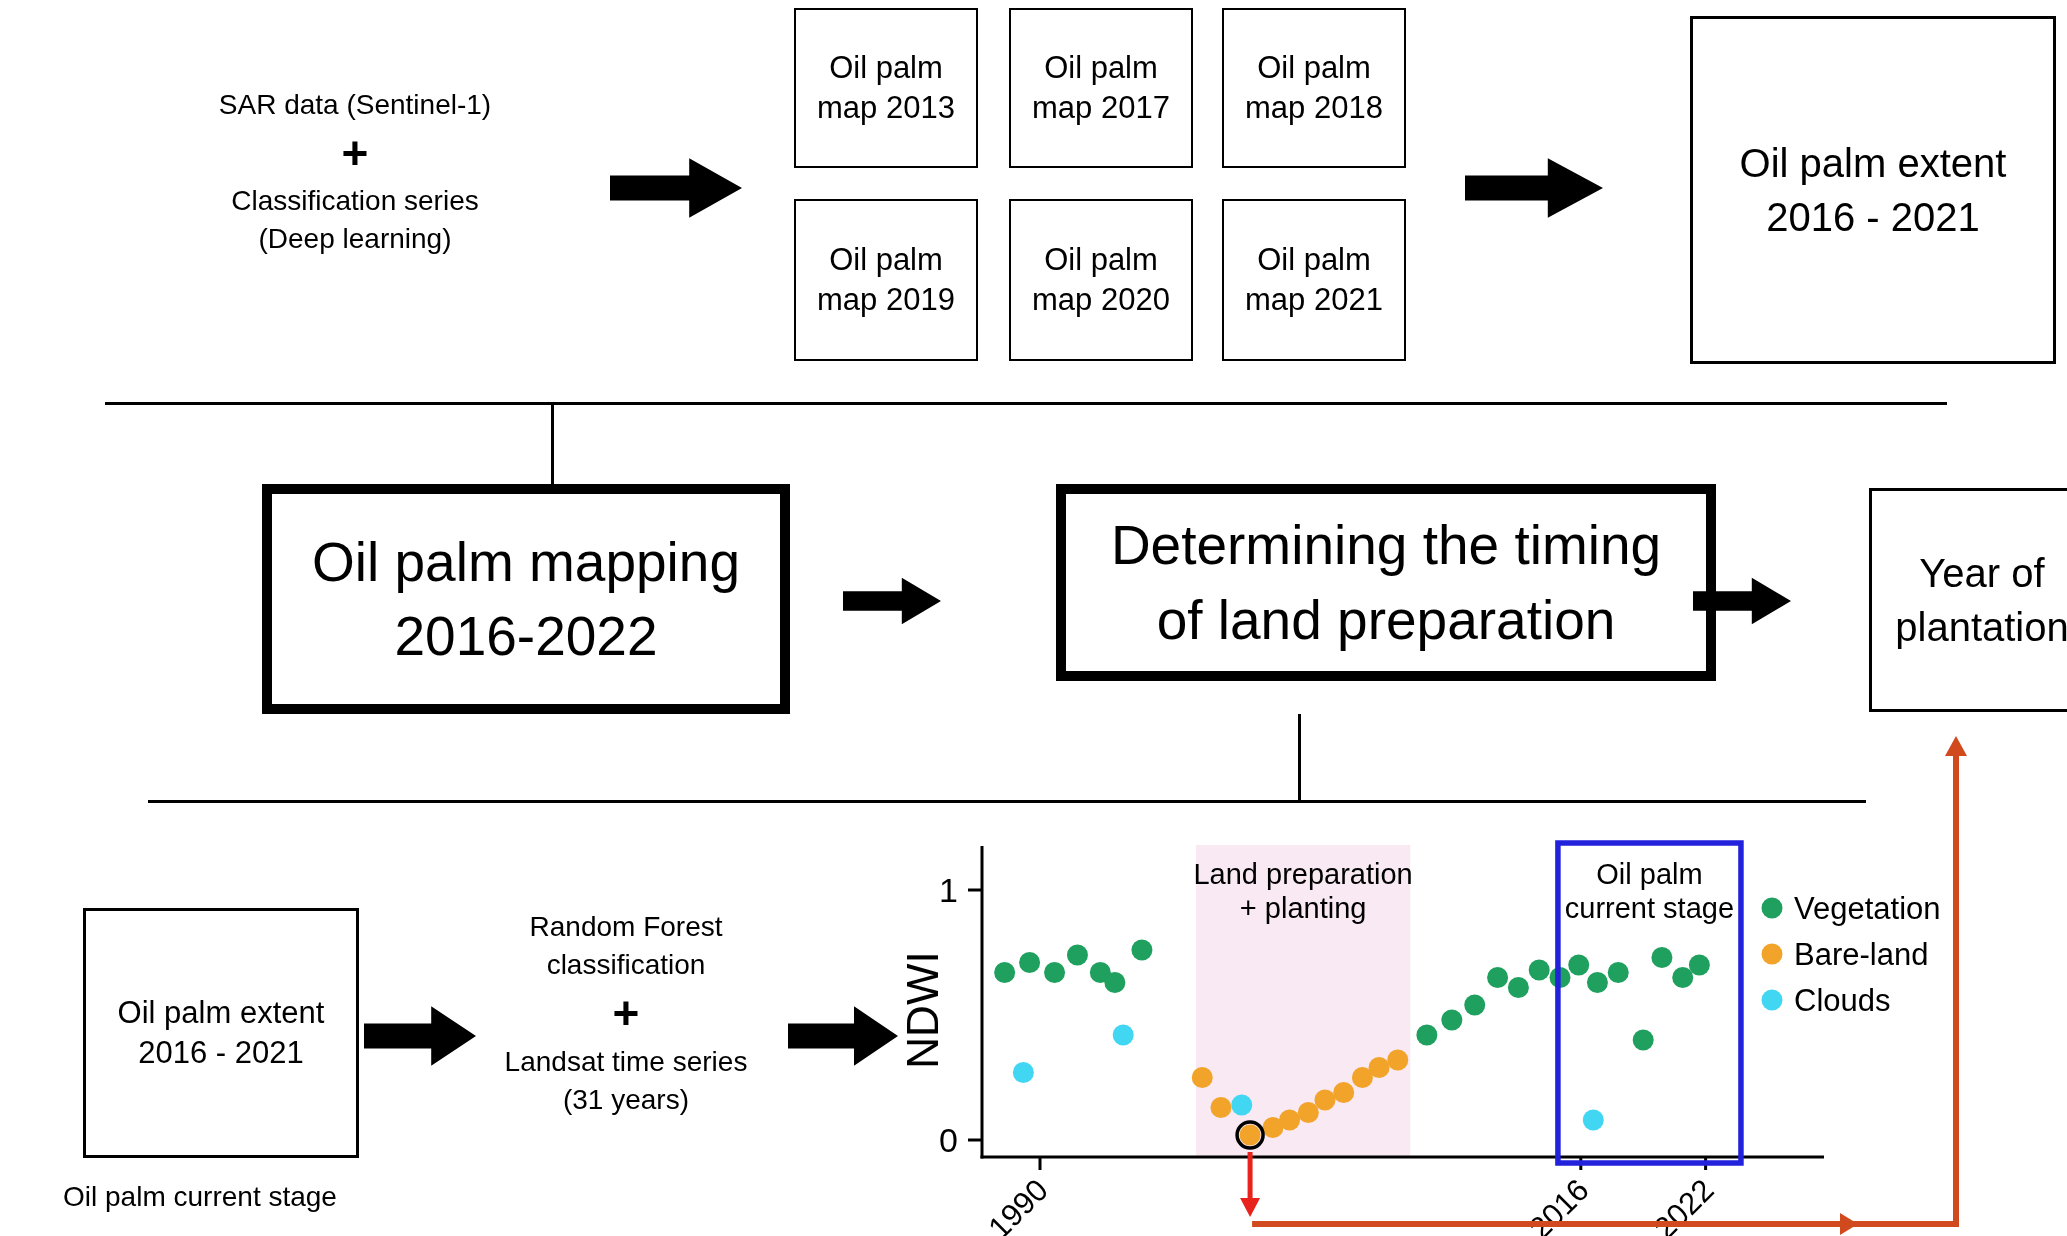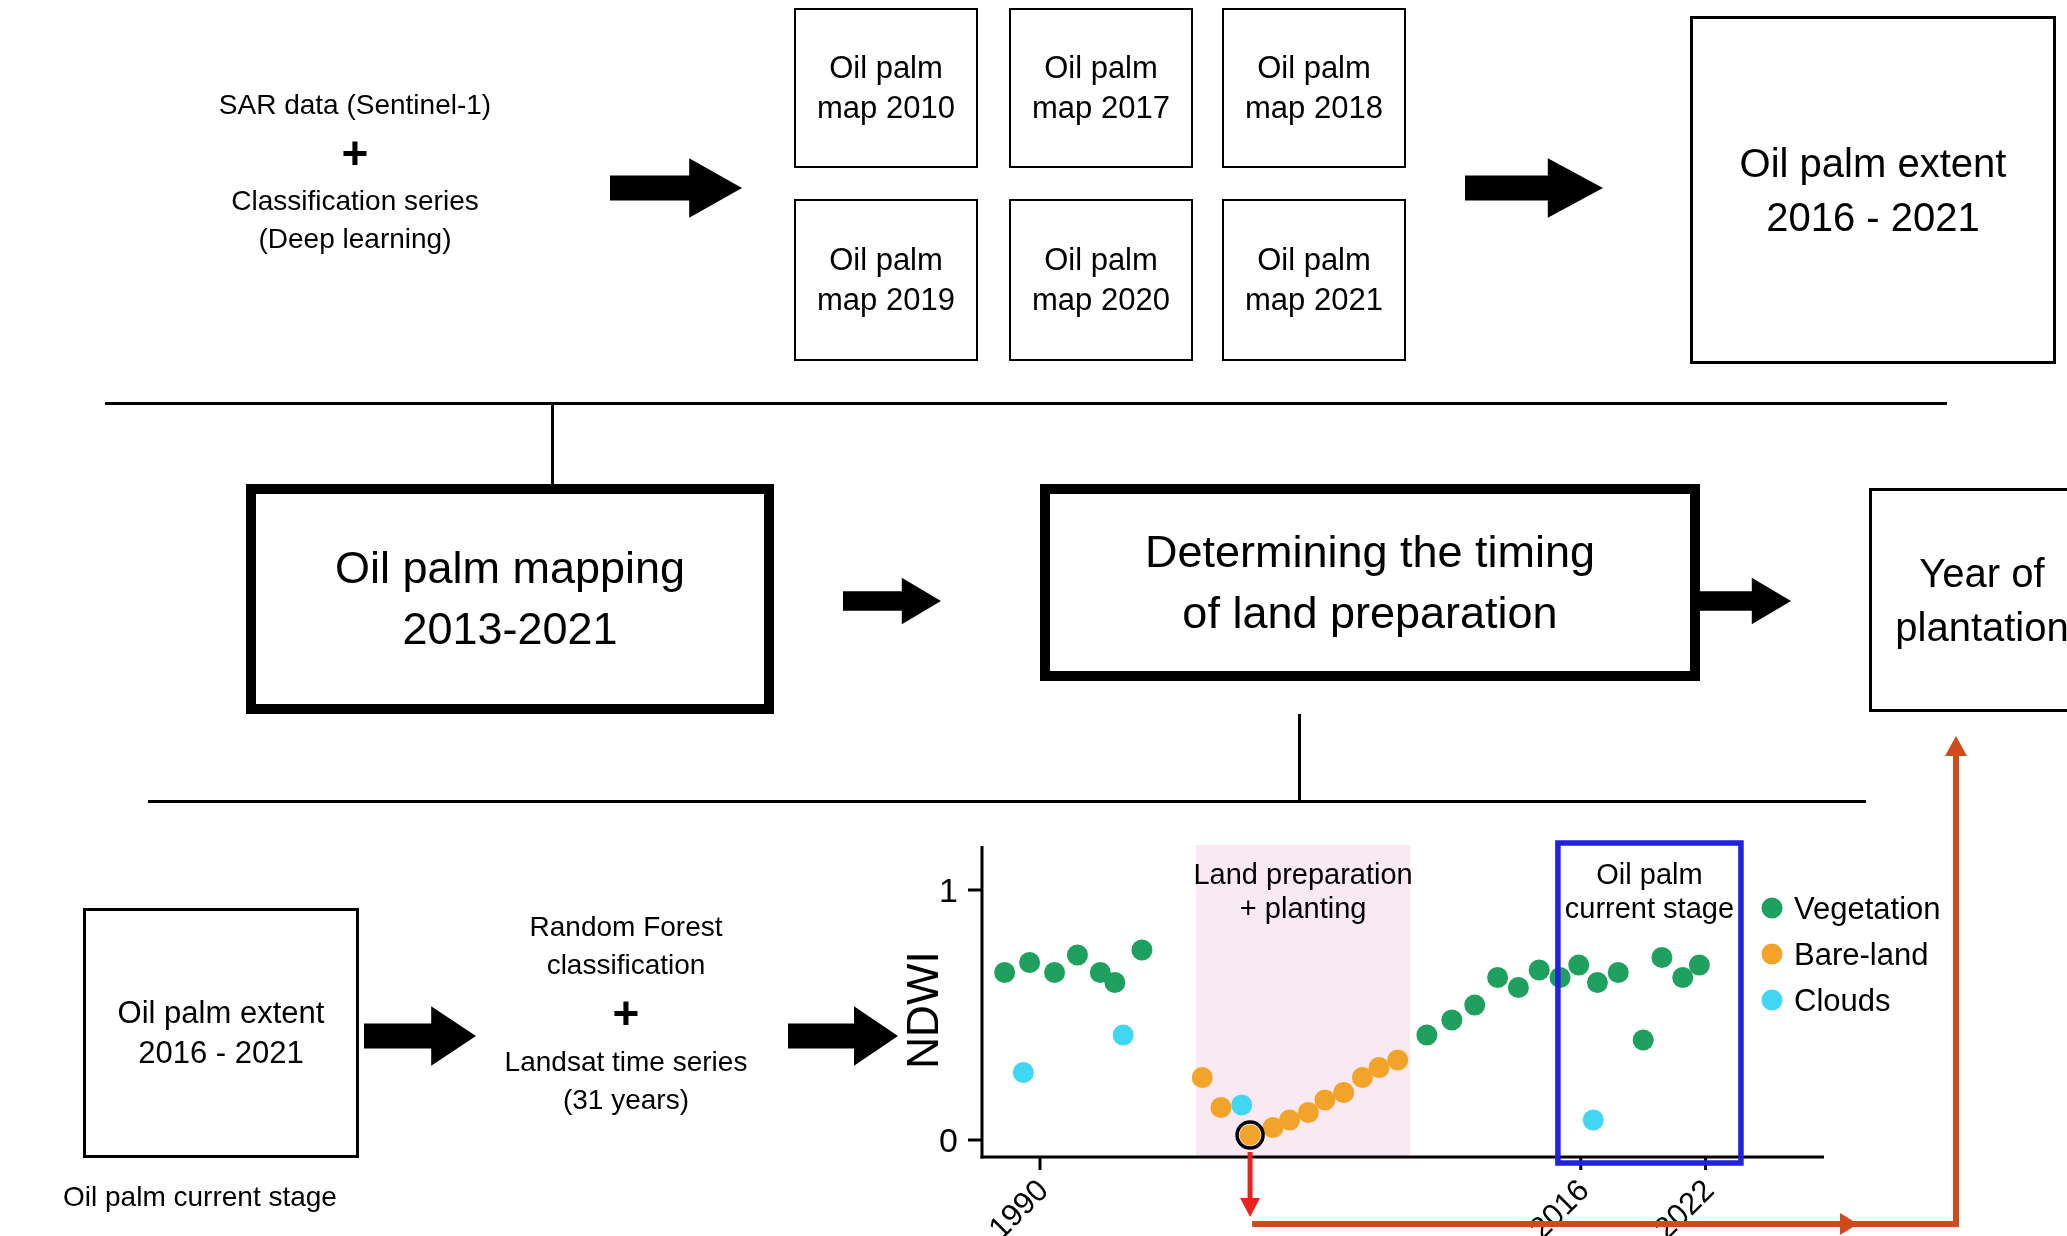--- a/index.html
+++ b/index.html
@@ -4,21 +4,21 @@
 <style>
   html,body{margin:0;padding:0;background:#fff;}
   body{width:2067px;height:1236px;font-family:"Liberation Sans","DejaVu Sans",sans-serif;color:#000;}
   .canvas{position:relative;width:2067px;height:1236px;background:#fff;overflow:hidden;}
   .box{position:absolute;border:2.5px solid #000;background:#fff;display:flex;flex-direction:column;align-items:center;justify-content:center;text-align:center;box-sizing:border-box;}
   .b3{border-width:3px;margin-left:32px;}
   .thick{border-width:10px;}
   .t31{font-size:31px;line-height:1.3;}
   .t34{font-size:28px;line-height:1.35;}
   .t40{font-size:40px;line-height:1.35;}
-  .t45{font-size:45px;line-height:1.35;}
+  .t45{font-size:55px;line-height:1.35;margin-left:16px;}
   .textcol{position:absolute;display:flex;flex-direction:column;align-items:center;text-align:center;}
   .plus{font-size:46px;font-weight:bold;line-height:1.1;margin:4px 0;}
   .gapTop{margin-top:1px;}
   .line{position:absolute;background:#000;}
   .block-arrow{position:absolute;}
   .block-arrow polygon{fill:#000;}
   #figure-svg{position:absolute;left:0;top:0;}
   #figure-svg text{font-family:"Liberation Sans","DejaVu Sans",sans-serif;fill:#000;}
   #figure-svg .ax{stroke:#000;stroke-width:3;}
 </style>
@@ -33,21 +33,21 @@
     <div class="t34">Classification series</div>
     <div class="t34">(Deep learning)</div>
   </div>
 
   <svg class="block-arrow" style="left:610px;top:156px" width="132" height="64" viewBox="0 0 100 56" preserveAspectRatio="none">
       <polygon points="0,17 60,17 60,2 100,28 60,54 60,39 0,39"></polygon>
     </svg>
 
   <div class="box t31" style="left:794px;top:8px;width:184px;height:160px">
     <div>Oil palm</div>
-    <div>map 2010</div>
+    <div>map 2013</div>
   </div>
   <div class="box t31" style="left:1009px;top:8px;width:184px;height:160px">
     <div>Oil palm</div>
     <div>map 2017</div>
   </div>
   <div class="box t31" style="left:1222px;top:8px;width:184px;height:160px">
     <div>Oil palm</div>
     <div>map 2018</div>
   </div>
   <div class="box t31" style="left:794px;top:199px;width:184px;height:162px">
@@ -70,21 +70,21 @@
   <div class="box b3 t40" style="left:1658px;top:16px;width:366px;height:348px">
     <div>Oil palm extent</div>
     <div>2016 - 2021</div>
   </div>
 
   <div class="line" style="left:105px;top:402px;width:1842px;height:3px"></div>
   <div class="line" style="left:551px;top:405px;width:3px;height:79px"></div>
 
   <div class="box thick t45" style="left:246px;top:484px;width:528px;height:230px">
     <div>Oil palm mapping</div>
-    <div>2013-2021</div>
+    <div>2016-2022</div>
   </div>
 
   <svg class="block-arrow" style="left:843px;top:576px" width="98" height="50" viewBox="0 0 100 56" preserveAspectRatio="none">
       <polygon points="0,17 60,17 60,2 100,28 60,54 60,39 0,39"></polygon>
     </svg>
 
   <div class="box thick t45" style="left:1040px;top:484px;width:660px;height:197px">
     <div>Determining the timing</div>
     <div>of land preparation</div>
   </div>

